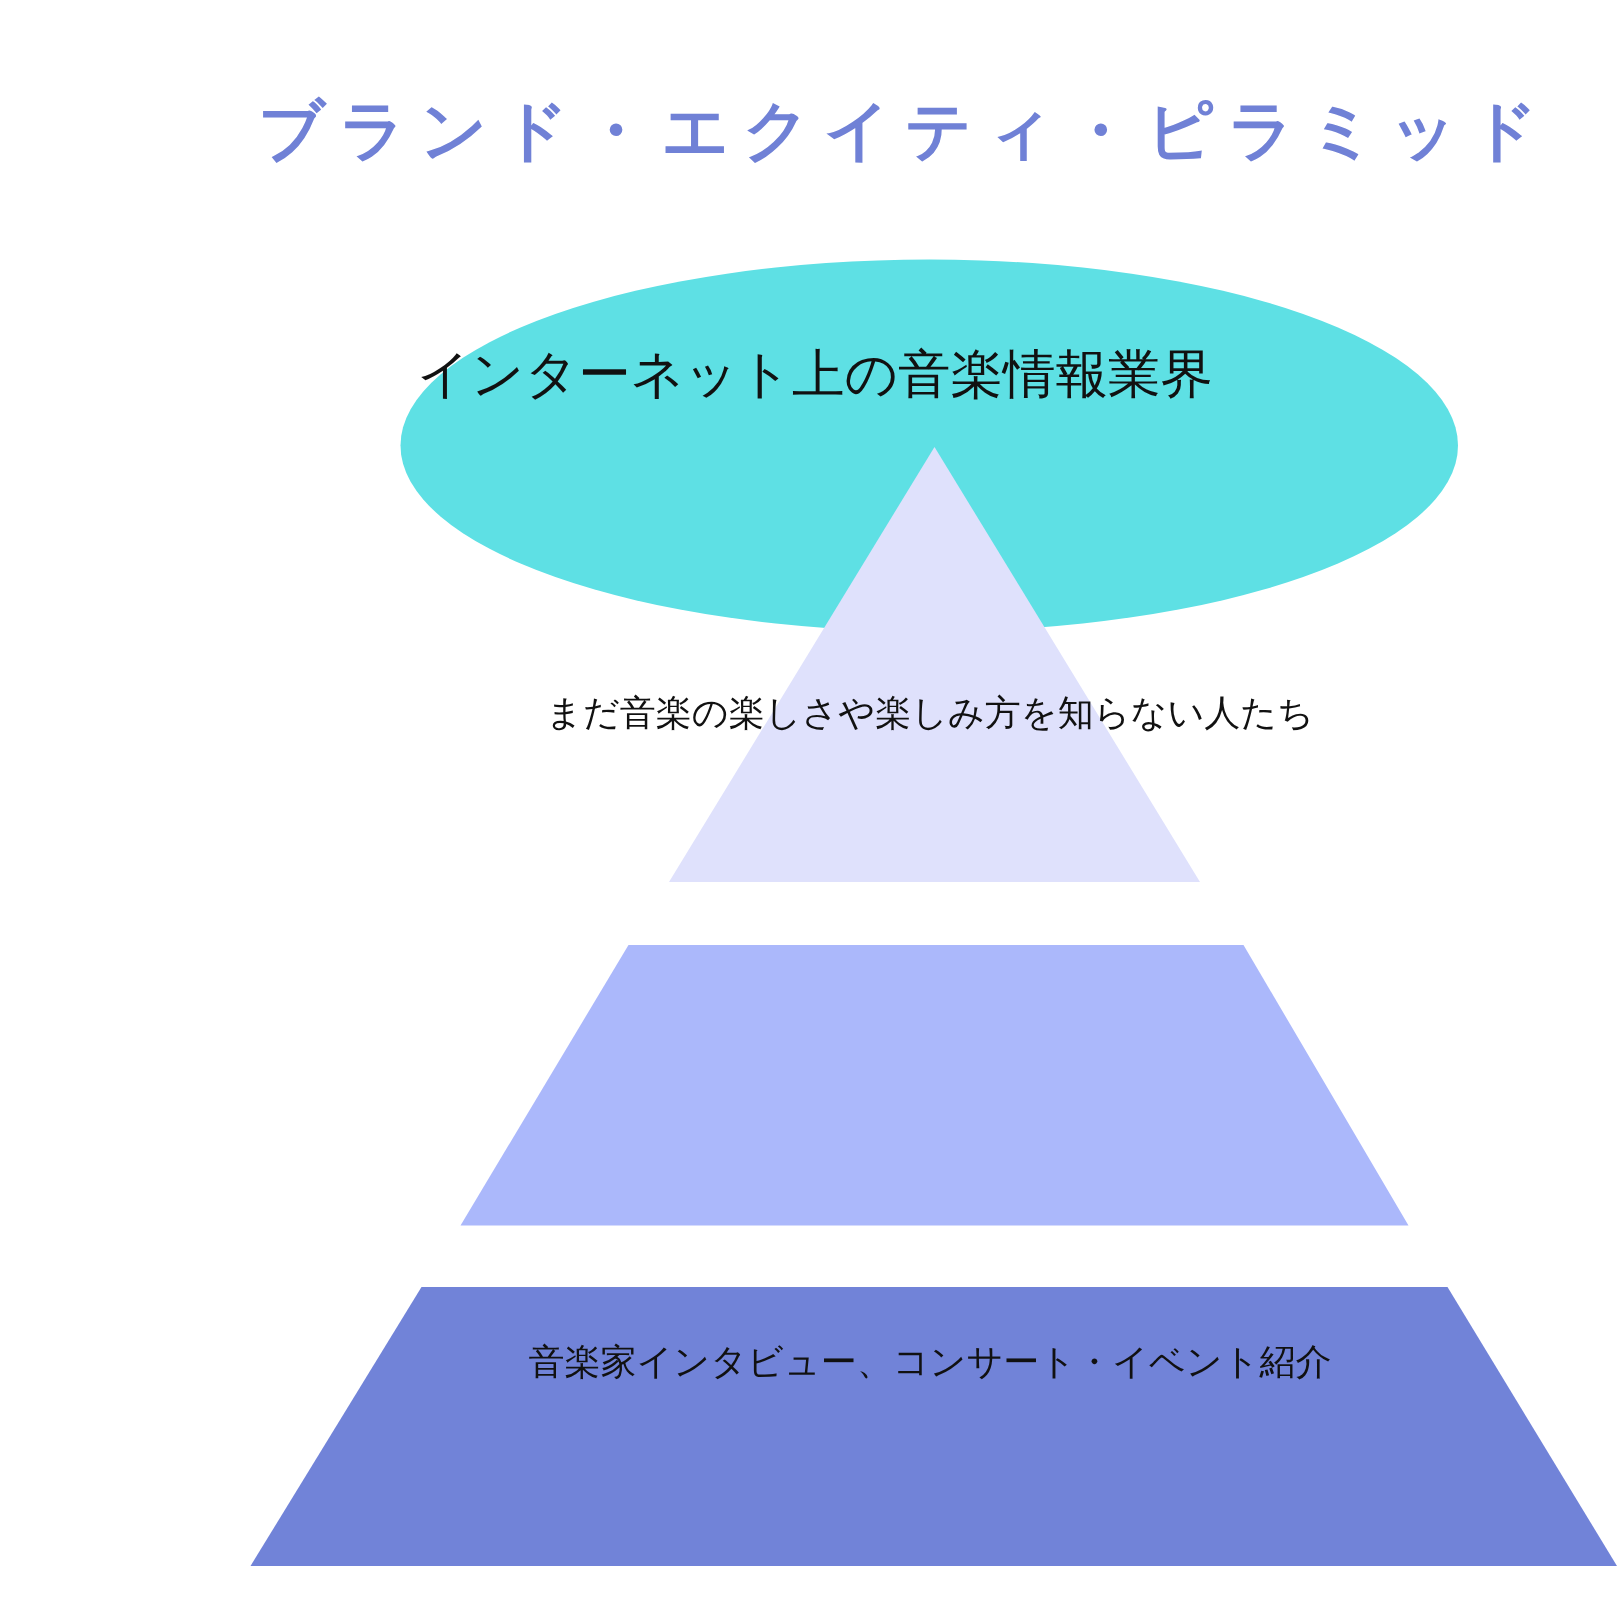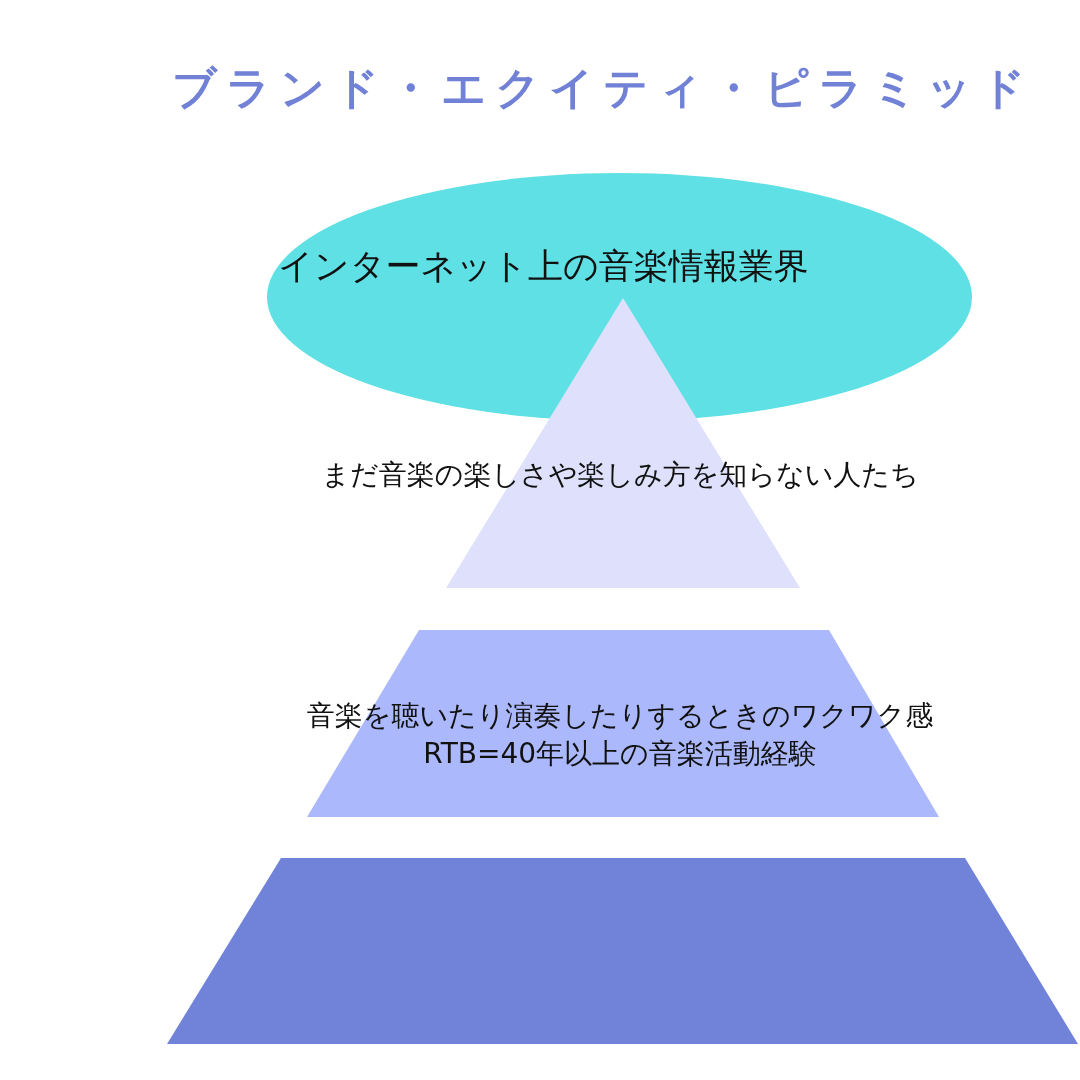--- a/index.html
+++ b/index.html
@@ -41,26 +41,25 @@
       color: #111111;
       white-space: nowrap;
       text-align: center;
     }
     .ellipse-label {
       left: 278px;
       top: 224px;
       font-size: 35px;
       line-height: 52px;
       text-align: left;
-      margin-top: 16px;
     }
     .tier-text {
       left: 240px;
       width: 760px;
-      font-size: 28px;
+      font-size: 24px;
       line-height: 38px;
     }
     .tier1-text { top: 456px; }
     .tier2-text { top: 697px; }
     .tier3-text { top: 887px; line-height: 43px; }
     .line { display: block; }
   </style>
 </head>
 <body>
 
@@ -74,21 +73,18 @@
     <polygon points="419,630 829,630 939,817 307,817" fill="#abb8fb"></polygon>
     <polygon points="281,858 965,858 1078,1044 167,1044" fill="#7183d8"></polygon>
   </svg>
 
   <div class="label ellipse-label">インターネット上の音楽情報業界</div>
 
   <div class="label tier-text tier1-text">
     <span class="line">まだ音楽の楽しさや楽しみ方を知らない人たち</span>
   </div>
 
-  <div class="label tier-text tier2-text">
-    <span class="line">音楽を聴いたり演奏したりするときのワクワク感</span>
-    <span class="line">RTB=40年以上の音楽活動経験</span>
-  </div>
 
   <div class="label tier-text tier3-text">
+    <span class="line">音楽家インタビュー、コンサート・イベント紹介</span>
   </div>
 
 </div>
 
 </body></html>

